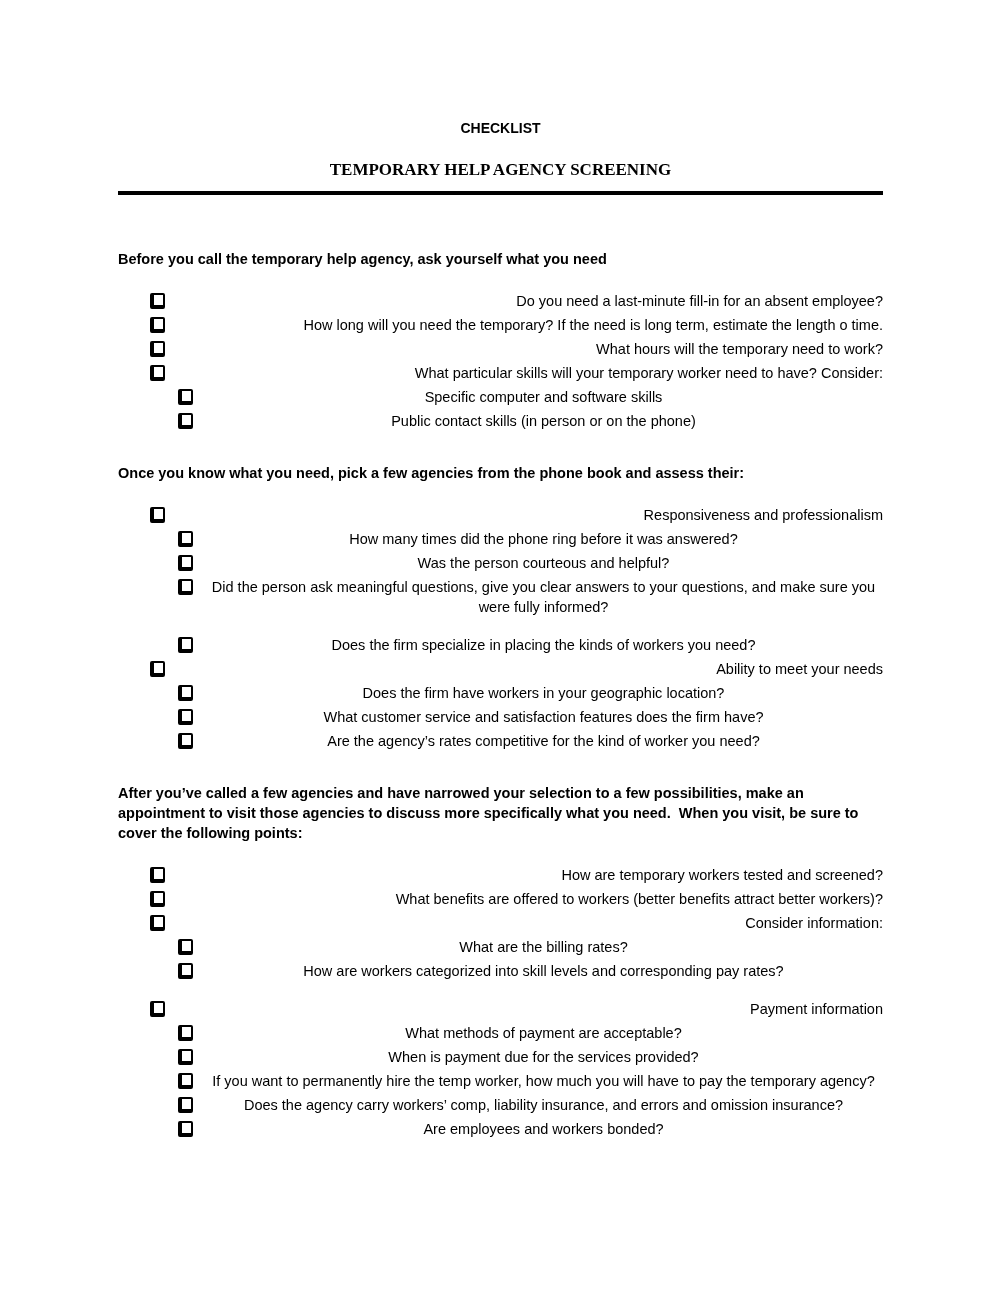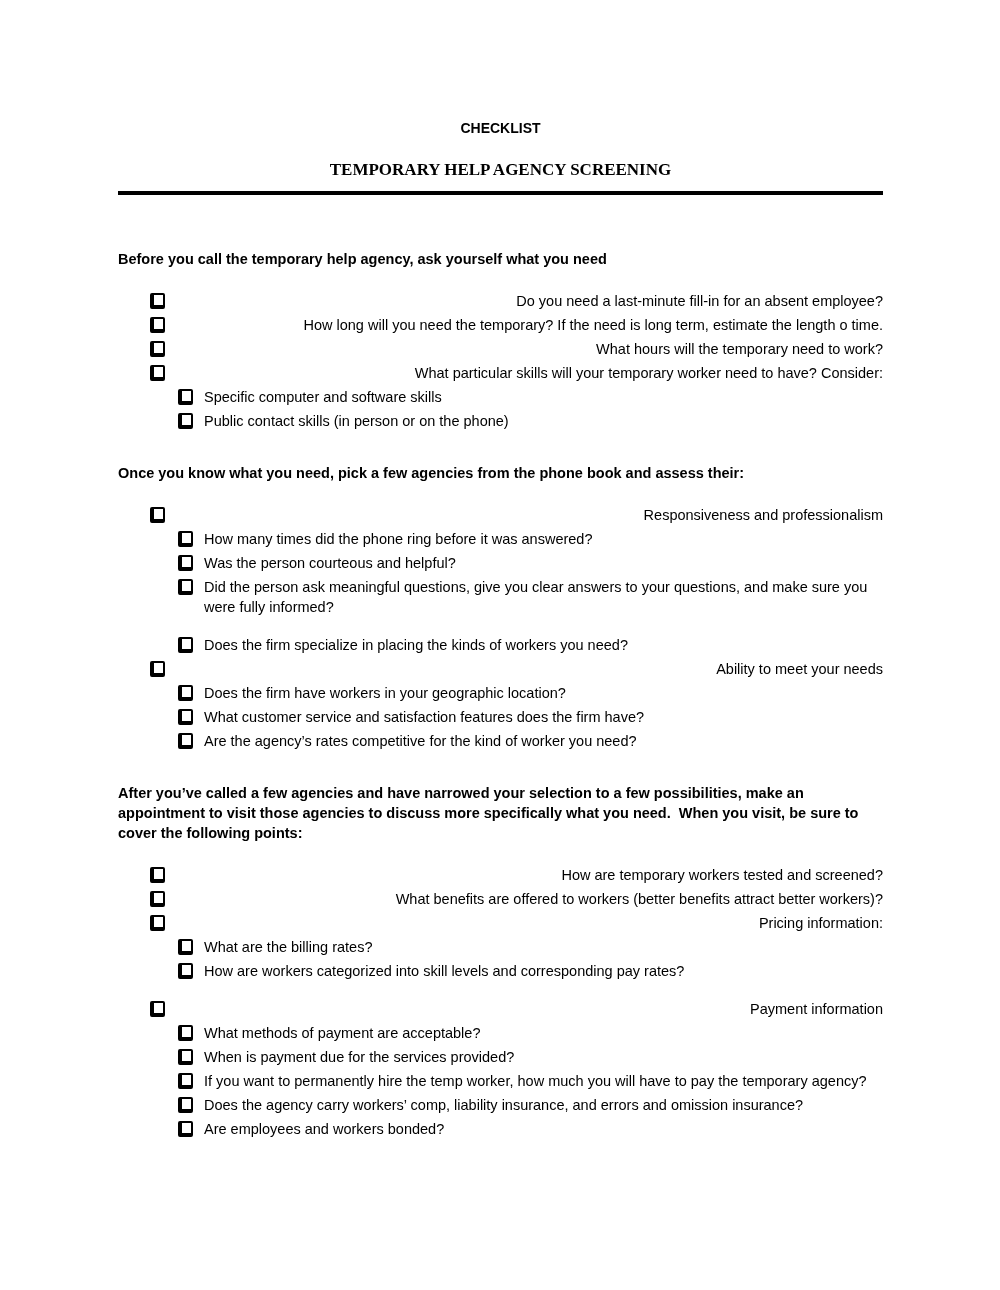--- a/index.html
+++ b/index.html
@@ -55,21 +55,21 @@
   .group + .group {
     margin-top: 18px;
   }
   .item {
     display: flex;
     align-items: flex-start;
     line-height: 20px;
     margin-bottom: 4px;
   }
   .item.l1 { padding-left: 32px; text-align: right; }
-  .item.l2 { padding-left: 60px; }
+  .item.l2 { padding-left: 60px; text-align: center; }
   .box {
     flex: 0 0 auto;
     width: 15px;
     height: 16px;
     box-sizing: border-box;
     border-style: solid;
     border-color: #000000;
     border-width: 2px 2px 4px 4px;
     border-radius: 2px;
     margin-top: 2px;
@@ -168,21 +168,21 @@
             <div class="item l1">
               <span class="box"></span>
               <span class="text">How are temporary workers tested and screened?</span>
             </div>
             <div class="item l1">
               <span class="box"></span>
               <span class="text">What benefits are offered to workers (better benefits attract better workers)?</span>
             </div>
             <div class="item l1">
               <span class="box"></span>
-              <span class="text">Pricing information:</span>
+              <span class="text">Consider information:</span>
             </div>
             <div class="item l2">
               <span class="box"></span>
               <span class="text">What are the billing rates?</span>
             </div>
             <div class="item l2">
               <span class="box"></span>
               <span class="text">How are workers categorized into skill levels and corresponding pay rates?</span>
             </div>
           </div>

